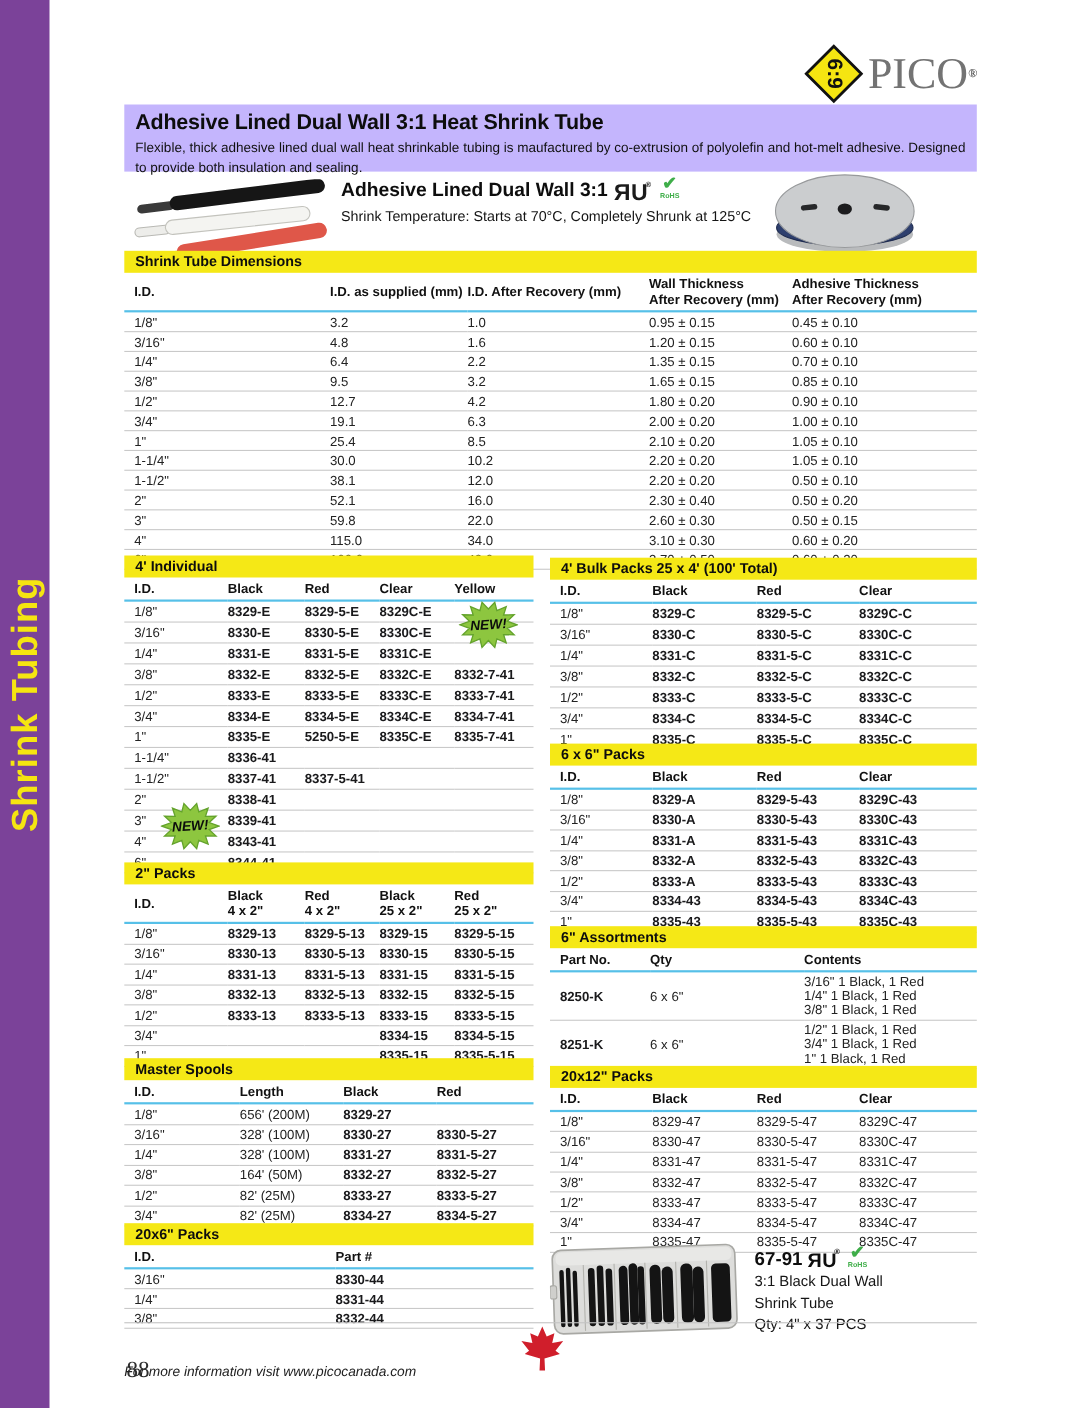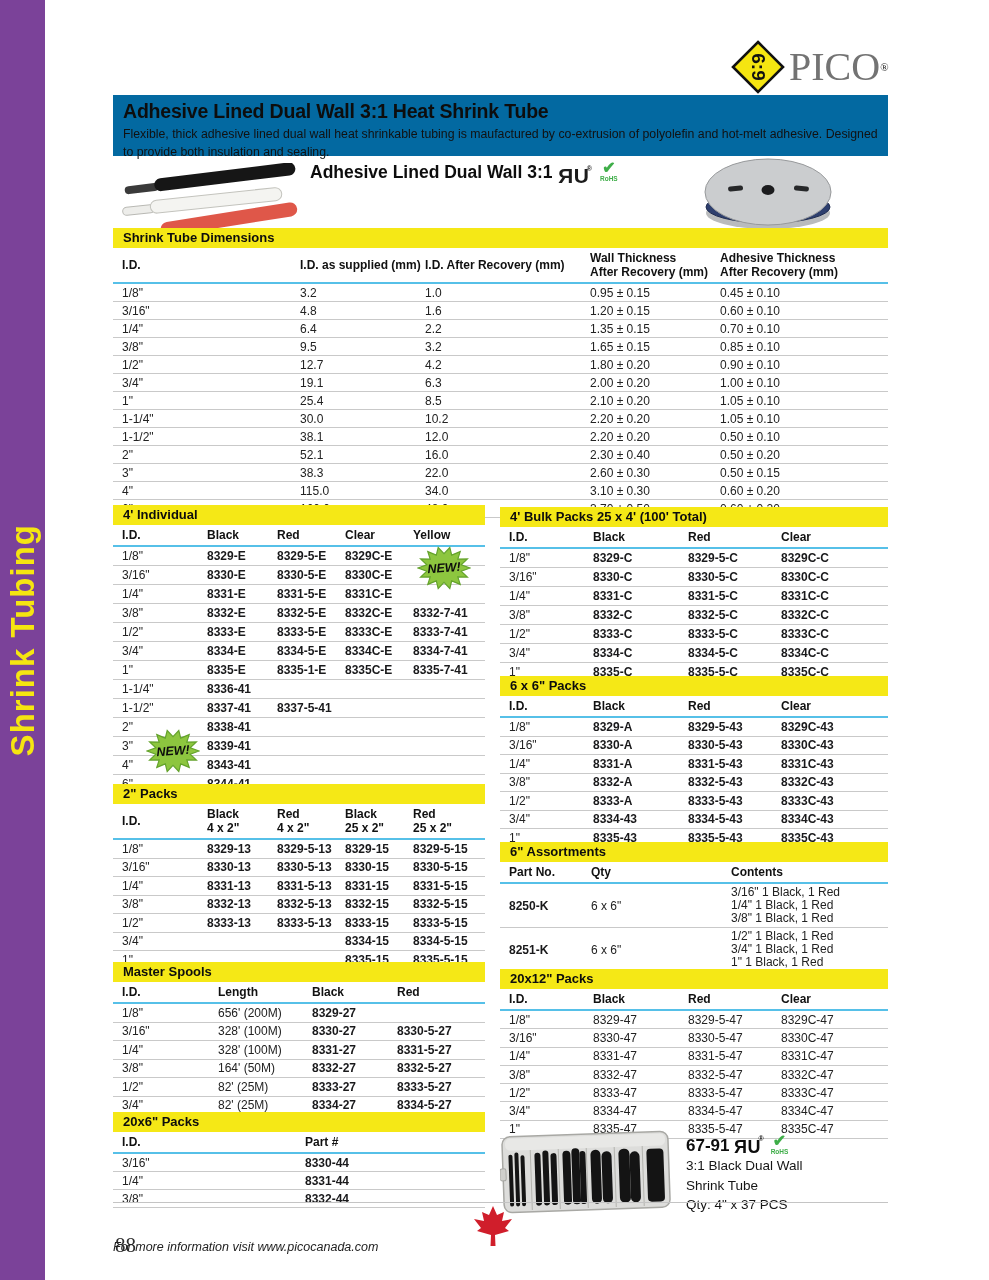--- a/index.html
+++ b/index.html
@@ -11,21 +11,21 @@
            display:flex;align-items:center;justify-content:center}
   .sidebar-text{writing-mode:vertical-rl;transform:rotate(180deg);color:#f5e511;
                 font-weight:bold;font-size:33px;letter-spacing:1px;white-space:nowrap}
 
   
   .logo{position:absolute;left:731px;top:40px;display:flex;align-items:center}
   .logo-text{font-family:"Liberation Serif",serif;font-size:40px;color:#737373;margin-left:4px;line-height:54px}
   .logo-reg{font-size:11px;vertical-align:28px;font-family:"Liberation Serif",serif}
 
   
-  .yellow{background:#0369a1}
+  .yellow{background:#c4b5fd}
   .title-band{position:absolute;left:113px;top:95px;width:775px;height:61px;box-sizing:border-box;padding:5px 10px 0}
   .title-band h1{margin:0;font-size:19.5px;font-weight:bold;color:#0d0d0d;letter-spacing:-0.2px}
   .title-band p{margin:2px 0 0;font-size:12.3px;line-height:1.5;color:#111}
 
   
   .tubes-img{position:absolute;left:116px;top:163px}
   .info-block{position:absolute;left:310px;top:160px;width:390px}
   .info-title-row{display:flex;align-items:center;gap:8px}
   .info-title{font-size:17.5px;font-weight:bold;color:#0d0d0d}
   .info-line{font-size:13px;margin-top:4px;color:#151515}
@@ -115,20 +115,21 @@
 
 <div class="info-block">
   <div class="info-title-row">
     <span class="info-title">Adhesive Lined Dual Wall 3:1</span>
     <span class="ul"><span class="flip">R</span>U<sup>®</sup></span>
     <span class="rohs">
         <span class="check">✔</span>
         <span class="rlab">RoHS</span>
       </span>
   </div>
+  <div class="info-line">Shrink Temperature: Starts at 70°C, Completely Shrunk at 125°C</div>
 </div>
 
 <svg class="spool-img" width="132" height="76" viewBox="0 0 132 76">
   <ellipse cx="66" cy="57" rx="62" ry="16" fill="#b9bbbd"></ellipse>
   <ellipse cx="66" cy="51" rx="62" ry="16" fill="#2e3f6e" stroke="#1f2c50" stroke-width="1"></ellipse>
   <ellipse cx="66" cy="36" rx="63" ry="33" fill="#cbcdcf" stroke="#97999b" stroke-width="1"></ellipse>
   <rect x="26" y="30" width="15" height="5" rx="2.5" fill="#27282a" transform="rotate(-6 33 32)"></rect>
   <rect x="92" y="30" width="15" height="5" rx="2.5" fill="#27282a" transform="rotate(6 99 32)"></rect>
   <ellipse cx="66" cy="34" rx="6.5" ry="5" fill="#1c1c1e"></ellipse>
 </svg>
@@ -220,21 +221,21 @@
         </tr>
         <tr>
           <td>2"</td>
           <td>52.1</td>
           <td>16.0</td>
           <td>2.30 ± 0.40</td>
           <td>0.50 ± 0.20</td>
         </tr>
         <tr>
           <td>3"</td>
-          <td>38.3</td>
+          <td>59.8</td>
           <td>22.0</td>
           <td>2.60 ± 0.30</td>
           <td>0.50 ± 0.15</td>
         </tr>
         <tr>
           <td>4"</td>
           <td>115.0</td>
           <td>34.0</td>
           <td>3.10 ± 0.30</td>
           <td>0.60 ± 0.20</td>
@@ -308,21 +309,21 @@
         <tr>
           <td>3/4"</td>
           <td class="pn">8334-E</td>
           <td class="pn">8334-5-E</td>
           <td class="pn">8334C-E</td>
           <td class="pn">8334-7-41</td>
         </tr>
         <tr>
           <td>1"</td>
           <td class="pn">8335-E</td>
-          <td class="pn">8335-1-E</td>
+          <td class="pn">5250-5-E</td>
           <td class="pn">8335C-E</td>
           <td class="pn">8335-7-41</td>
         </tr>
         <tr>
           <td>1-1/4"</td>
           <td class="pn">8336-41</td>
           <td></td>
           <td></td>
           <td></td>
         </tr>

